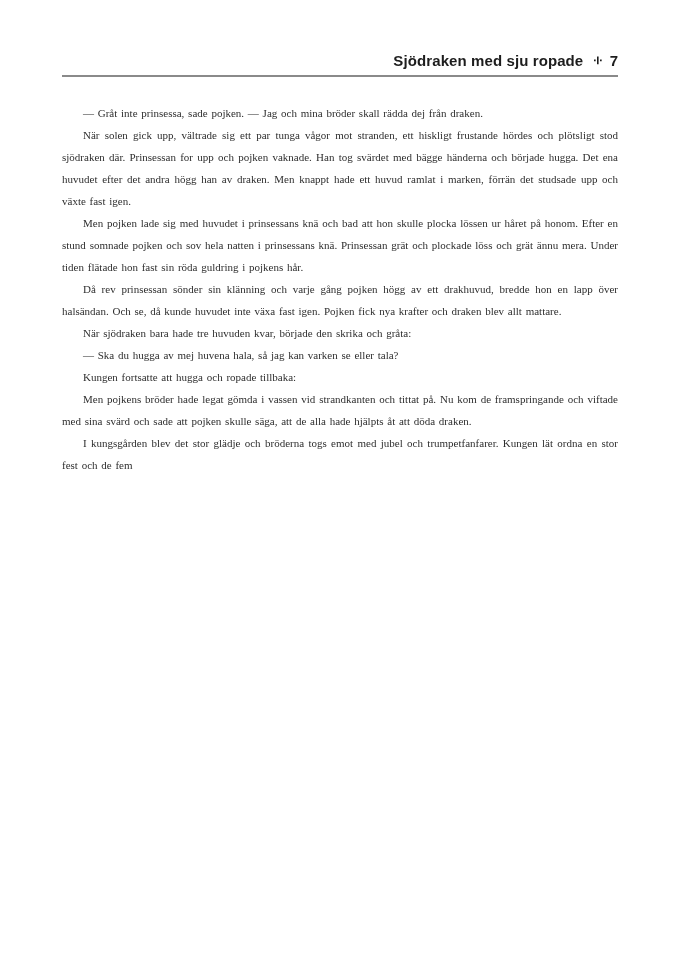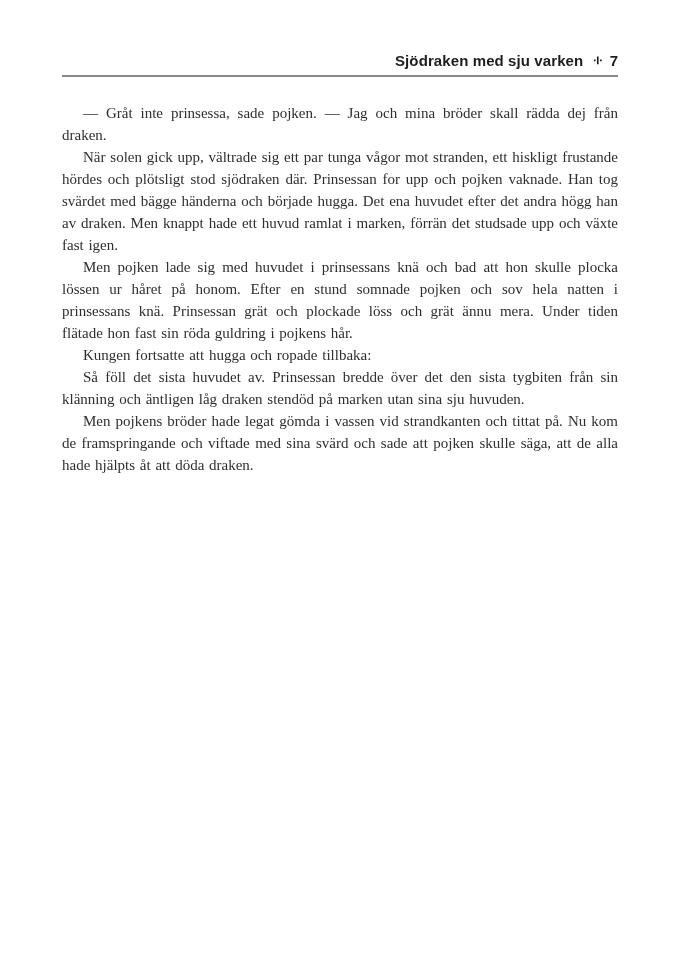--- a/index.html
+++ b/index.html
@@ -47,43 +47,46 @@
     letter-spacing: 0;
   }
   .rule {
     height: 2px;
     background: var(--rule);
     margin-top: 5px;
   }
   .body-text {
     margin-top: 25px;
     font-family: "Liberation Serif", serif;
-    font-size: 15px;
+    font-size: 11px;
     line-height: 22px;
     color: var(--body-text);
     text-align: justify;
   }
   .body-text p {
     margin: 0;
     padding: 0;
     text-indent: 21px;
     word-spacing: 1px;
   }
 </style>
 </head>
 <body>
 
 <div class="page">
   <div class="inner">
     <header class="running-head">
-      <span>Sjödraken med sju varken</span><span class="divider">÷</span><span class="page-number">7</span>
+      <span>Sjödraken med sju ropade</span><span class="divider">÷</span><span class="page-number">7</span>
     </header>
     <div class="rule"></div>
     <main class="body-text">
         <p>— Gråt inte prinsessa, sade pojken. — Jag och mina bröder skall rädda dej från draken.</p>
         <p>När solen gick upp, vältrade sig ett par tunga vågor mot stranden, ett hiskligt frustande hördes och plötsligt stod sjödraken där. Prinsessan for upp och pojken vaknade. Han tog svärdet med bägge händerna och började hugga. Det ena huvudet efter det andra högg han av draken. Men knappt hade ett huvud ramlat i marken, förrän det studsade upp och växte fast igen.</p>
         <p>Men pojken lade sig med huvudet i prinsessans knä och bad att hon skulle plocka lössen ur håret på honom. Efter en stund somnade pojken och sov hela natten i prinsessans knä. Prinsessan grät och plockade löss och grät ännu mera. Under tiden flätade hon fast sin röda guldring i pojkens hår.</p>
+        <p>Då rev prinsessan sönder sin klänning och varje gång pojken högg av ett drakhuvud, bredde hon en lapp över halsändan. Och se, då kunde huvudet inte växa fast igen. Pojken fick nya krafter och draken blev allt mattare.</p>
+        <p>När sjödraken bara hade tre huvuden kvar, började den skrika och gråta:</p>
+        <p>— Ska du hugga av mej huvena hala, så jag kan varken se eller tala?</p>
         <p>Kungen fortsatte att hugga och ropade tillbaka:</p>
-        <p>Så föll det sista huvudet av. Prinsessan bredde över det den sista tygbiten från sin klänning och äntligen låg draken stendöd på marken utan sina sju huvuden.</p>
         <p>Men pojkens bröder hade legat gömda i vassen vid strandkanten och tittat på. Nu kom de framspringande och viftade med sina svärd och sade att pojken skulle säga, att de alla hade hjälpts åt att döda draken.</p>
+        <p>I kungsgården blev det stor glädje och bröderna togs emot med jubel och trumpetfanfarer. Kungen lät ordna en stor fest och de fem</p>
       </main>
   </div>
 </div>
 
 </body></html>

